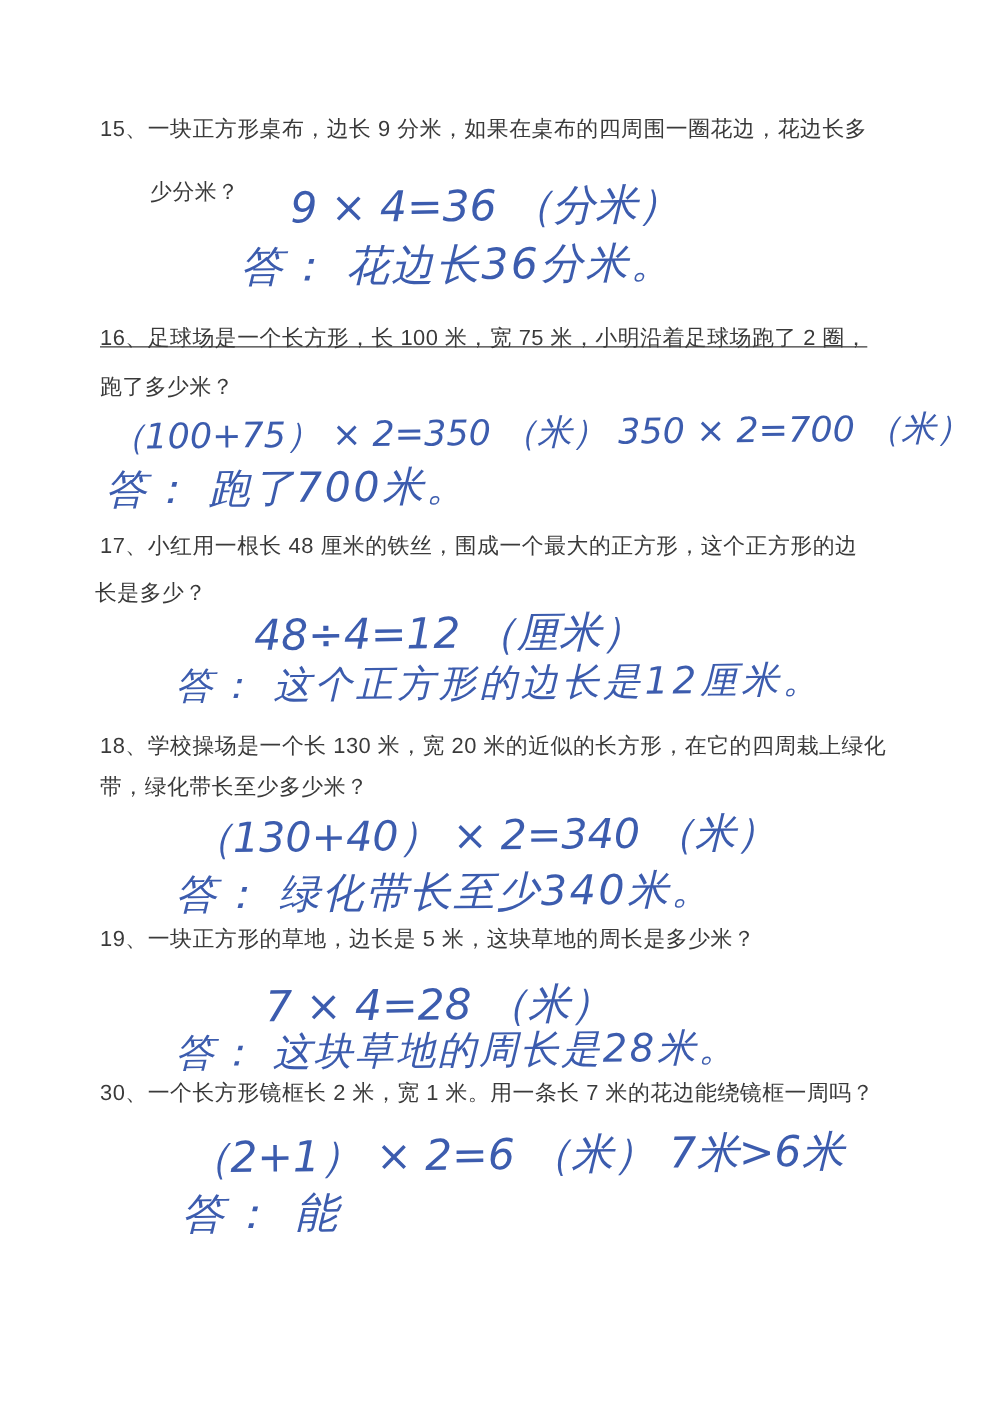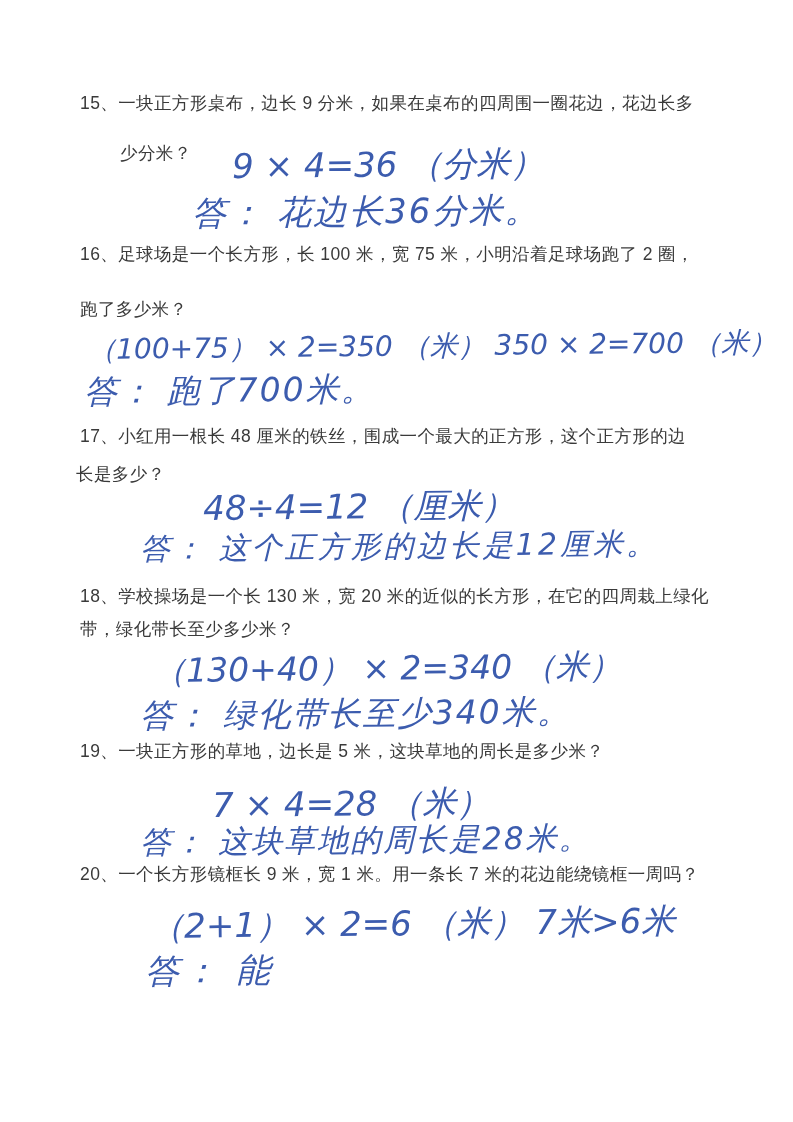--- a/index.html
+++ b/index.html
@@ -36,21 +36,21 @@
     white-space: nowrap;
     transform: rotate(-0.6deg);
     transform-origin: left top;
   }
   
   .p15-q1 { left: 80px;  top: 92px; }
   .p15-q2 { left: 80px;  top: 142px; margin-left: 40px; }
   .p15-w  { left: 232px; top: 144px; font-size: 34px; }
   .p15-a  { left: 192px; top: 191px; font-size: 34px; letter-spacing: 2px; }
   
-  .p16-q1 { left: 80px;  top: 243px; }
+  .p16-q1 { left: 80px;  top: 259px; text-decoration: underline; }
   .p16-q2 { left: 80px;  top: 298px; }
   .p16-w  { left: 88px;  top: 331px; font-size: 28px; }
   .p16-a  { left: 84px;  top: 370px; font-size: 33px; letter-spacing: 2px; }
   
   .p17-q1 { left: 80px;  top: 425px; }
   .p17-q2 { left: 76px;  top: 463px; }
   .p17-w  { left: 203px; top: 486px; font-size: 34px; }
   .p17-a  { left: 140px; top: 529px; font-size: 30px; letter-spacing: 3px; }
   
   .p18-q1 { left: 80px;  top: 585px; }
@@ -99,18 +99,18 @@
     <div class="hw p18-a">答： 绿化带长至少340米。</div>
   </section>
 
   <section class="problem">
     <div class="q p19-q1">19、一块正方形的草地，边长是 5 米，这块草地的周长是多少米？</div>
     <div class="hw p19-w">7 × 4=28 （米）</div>
     <div class="hw p19-a">答： 这块草地的周长是28米。</div>
   </section>
 
   <section class="problem">
-    <div class="q p20-q1">20、一个长方形镜框长 9 米，宽 1 米。用一条长 7 米的花边能绕镜框一周吗？</div>
+    <div class="q p20-q1">30、一个长方形镜框长 2 米，宽 1 米。用一条长 7 米的花边能绕镜框一周吗？</div>
     <div class="hw p20-w">（2+1）  × 2=6 （米） 7米&gt;6米</div>
     <div class="hw p20-a">答： 能</div>
   </section>
 
 </div>
 
 </body></html>

